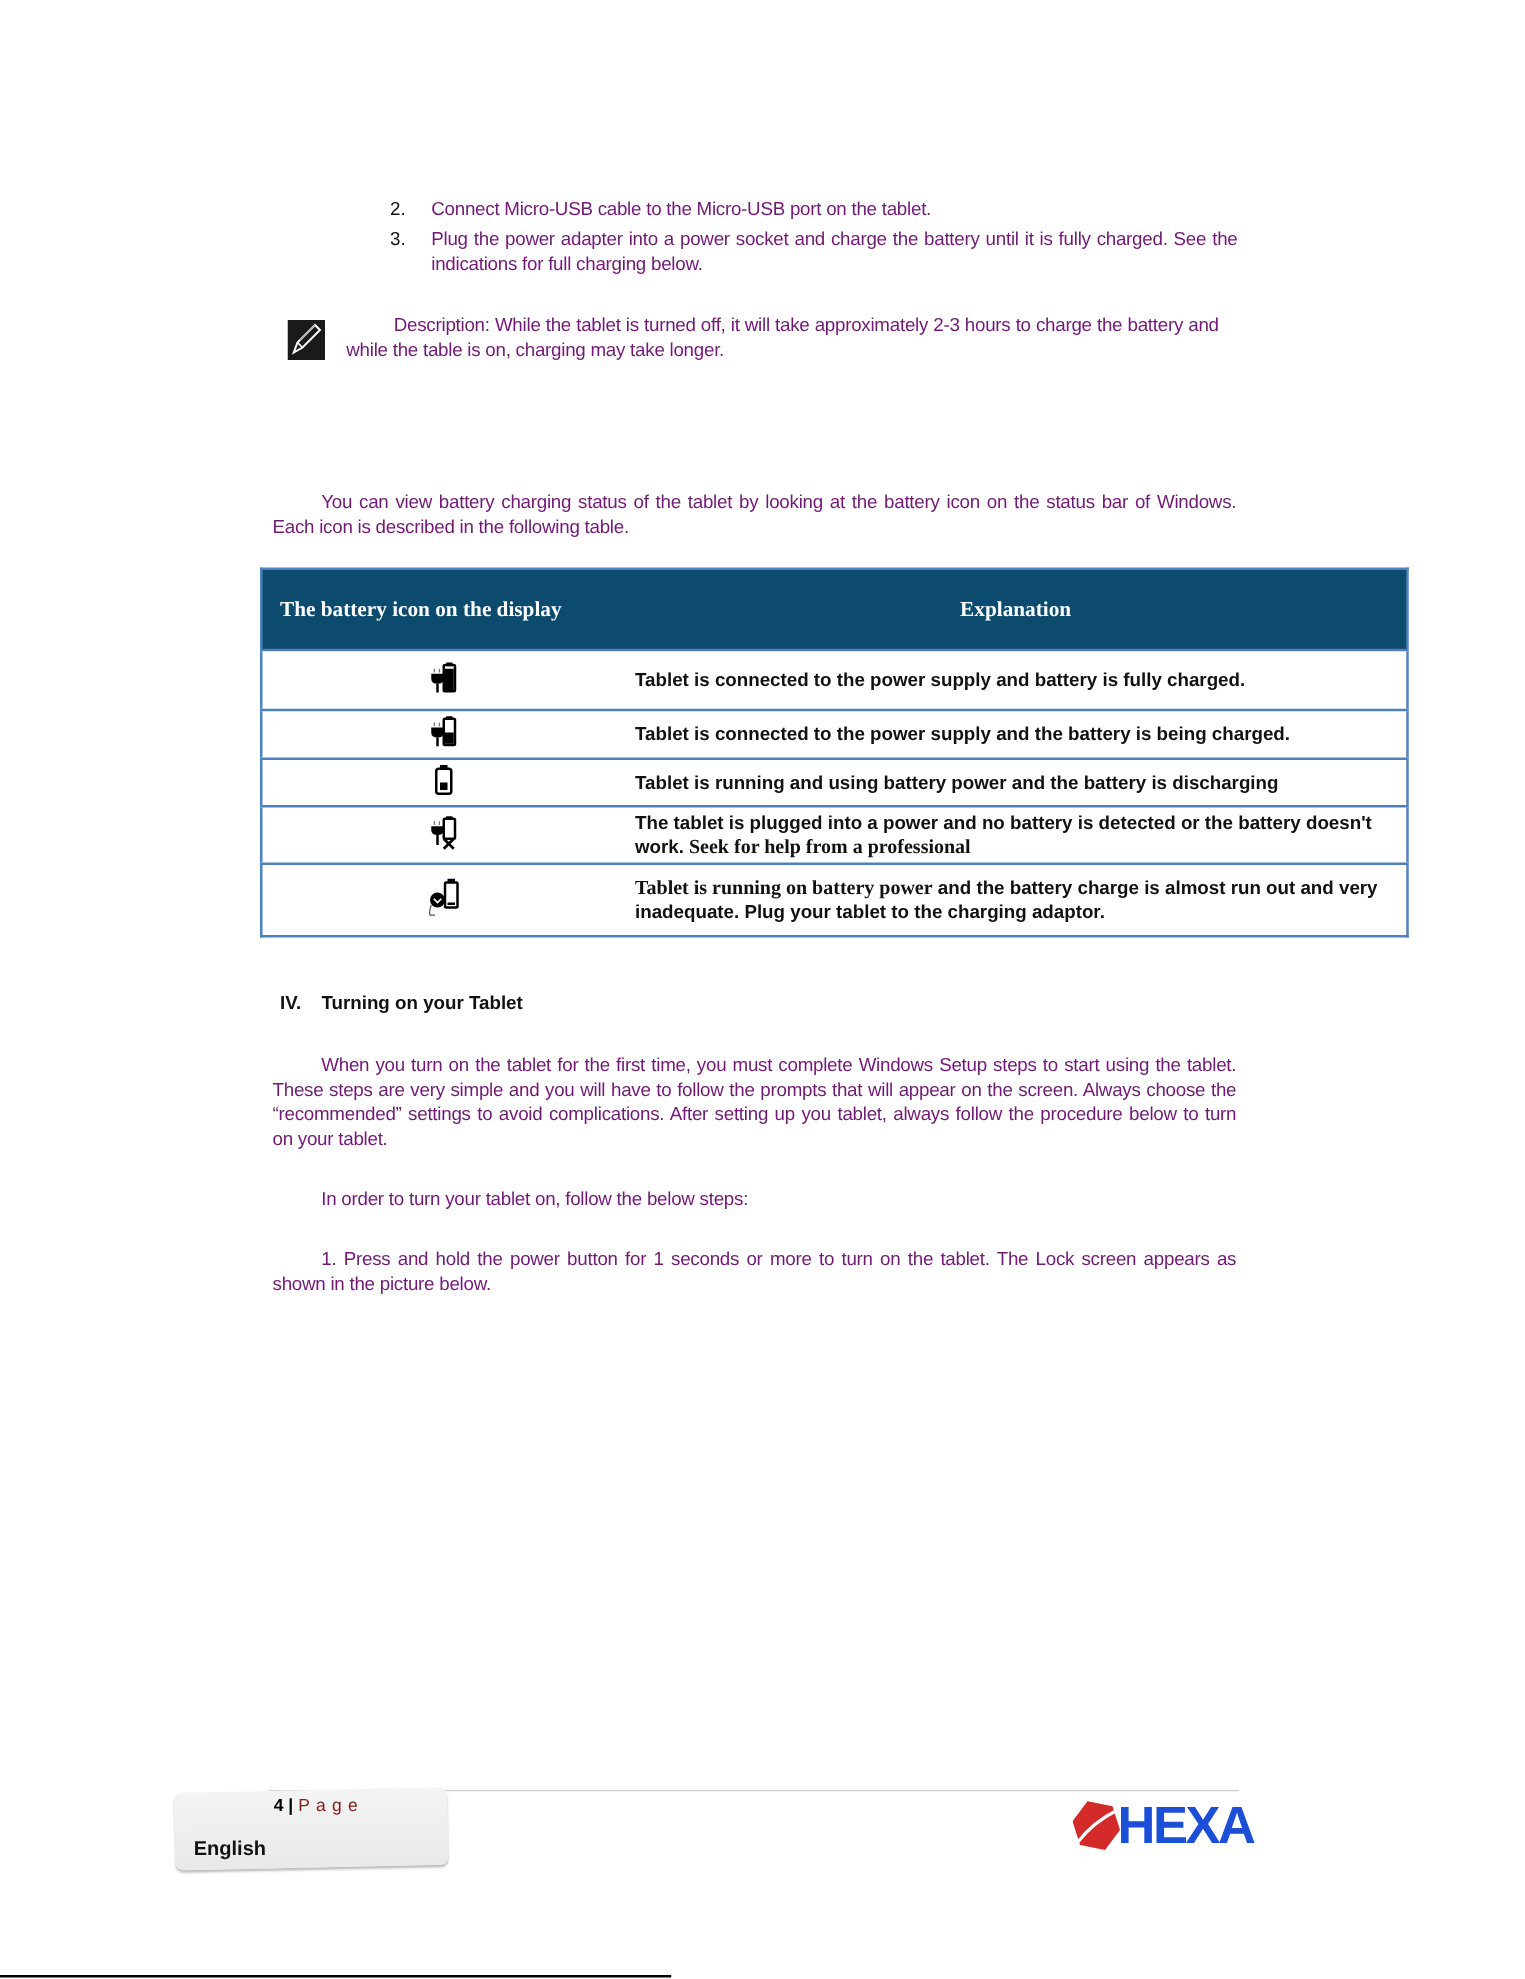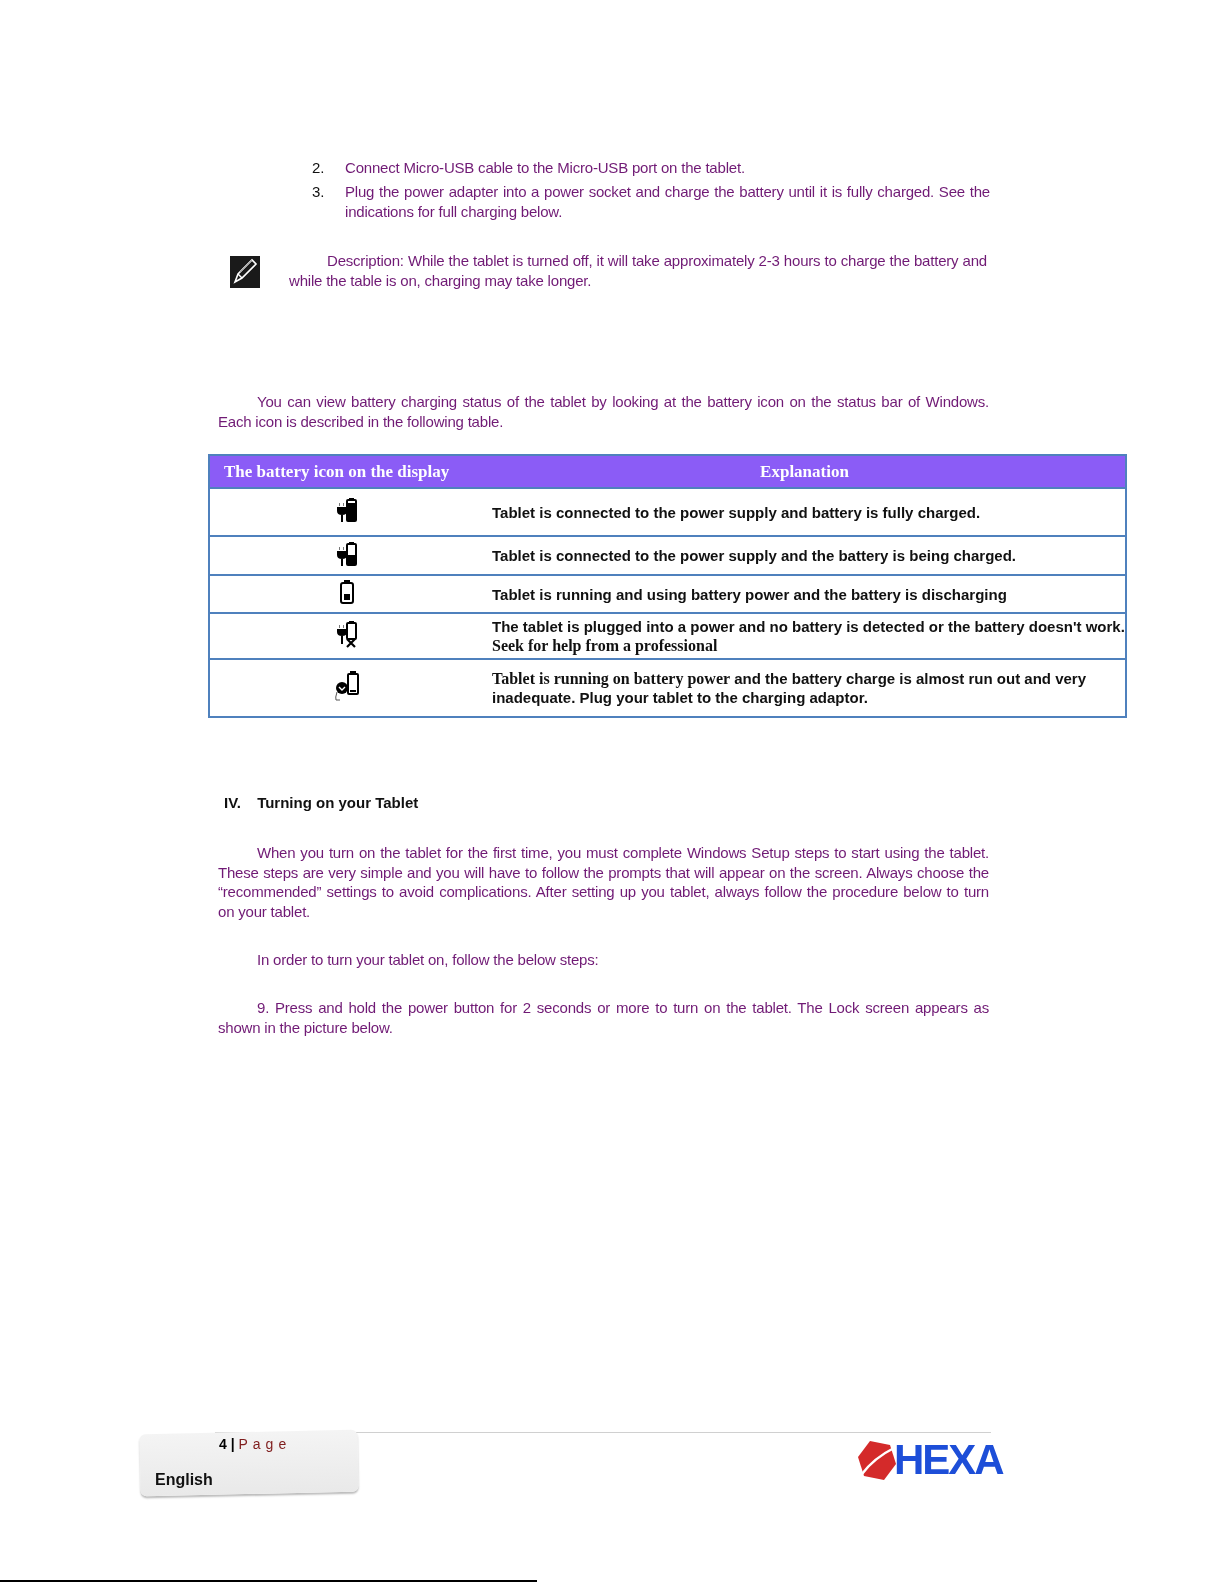--- a/index.html
+++ b/index.html
@@ -5,22 +5,22 @@
     html, body { margin: 0; padding: 0; background: #ffffff; }
     body { width: 1220px; height: 1583px; position: relative; overflow: hidden;
            font-family: "Liberation Sans", sans-serif; color: #111; }
     .txt { position: absolute; font-size: 15px; line-height: 19.5px; color: #701a75;
            font-family: "Liberation Sans Narrow", "Liberation Sans", sans-serif; letter-spacing: -0.2px; }
     .just { text-align: justify; text-align-last: left; }
     .list-num { position: absolute; font-size: 15px; line-height: 19.5px; }
     .note-icon { position: absolute; left: 230px; top: 256px; width: 30px; height: 32px; }
     table.battery { position: absolute; left: 208px; top: 454px; width: 919px;
                     border-collapse: collapse; border: 2px solid #4f81bd; }
-    table.battery th { background: #8b5cf6; color: #fff; font-family: "Liberation Serif", serif;
-                       font-weight: bold; font-size: 17px; height: 31px; padding: 0; }
+    table.battery th { background: #0c4a6e; color: #fff; font-family: "Liberation Serif", serif;
+                       font-weight: bold; font-size: 17px; height: 31px; padding: 16px; }
     table.battery th.c1 { text-align: left; padding-left: 14px; width: 260px; }
     table.battery th.c2 { text-align: center; }
     table.battery td { border-top: 2px solid #4f81bd; font-size: 15px; line-height: 19px;
                        padding: 0; vertical-align: middle; font-weight: bold; }
     table.battery td.icon-cell { text-align: center; width: 260px; padding-left: 0; }
     table.battery td.desc { padding-left: 8px; }
     .serif { font-family: "Liberation Serif", serif; font-size: 16px; }
     .heading { position: absolute; left: 224px; top: 794px; font-weight: bold; font-size: 15px;
                font-family: "Liberation Sans Narrow", "Liberation Sans", sans-serif; }
     .footer-line { position: absolute; left: 215px; top: 1432px; width: 776px; height: 1px; background: #d0d0d0; }
@@ -41,21 +41,21 @@
 <div class="txt" style="left:345px;top:158px;width:645px;">Connect Micro-USB cable to the Micro-USB port on the tablet.</div>
 <div class="list-num" style="left:312px;top:182px;">3.</div>
 <div class="txt just" style="left:345px;top:182px;width:645px;">Plug the power adapter into a power socket and charge the battery until it is fully charged. See the indications for full charging below.</div>
 
 <svg class="note-icon" viewBox="0 0 30 32">
   <rect x="0" y="0" width="30" height="32" fill="#1a1a1a"></rect>
   <path d="M5 26 L8 18 L22 4 L26 8 L12 22 Z" fill="none" stroke="#fff" stroke-width="1.6"></path>
   <path d="M8 18 L12 22" stroke="#fff" stroke-width="1.4"></path>
   <path d="M10 16 L22 4" stroke="#aaa" stroke-width="1"></path>
 </svg>
-<div class="txt just" style="left:289px;top:251px;width:698px;text-indent:38px;">Description: While the tablet is turned off, it will take approximately 2-3 hours to charge the battery and while the table is on, charging may take longer.</div>
+<div class="txt just" style="left:277px;top:251px;width:698px;text-indent:38px;">Description: While the tablet is turned off, it will take approximately 2-3 hours to charge the battery and while the table is on, charging may take longer.</div>
 
 <div class="txt just" style="left:218px;top:392px;width:771px;text-indent:39px;">You can view battery charging status of the tablet by looking at the battery icon on the status bar of Windows. Each icon is described in the following table.</div>
 
 <table class="battery">
   <thead>
     <tr>
       <th class="c1">The battery icon on the display</th>
       <th class="c2">Explanation</th>
     </tr>
   </thead>
@@ -132,21 +132,21 @@
   </tbody>
 </table>
 
 <div class="heading">
   <span>IV.</span>
   <span style="margin-left:12px;">Turning on your Tablet</span>
 </div>
 
 <div class="txt just" style="left:218px;top:843px;width:771px;text-indent:39px;">When you turn on the tablet for the first time, you must complete Windows Setup steps to start using the tablet. These steps are very simple and you will have to follow the prompts that will appear on the screen. Always choose the “recommended” settings to avoid complications. After setting up you tablet, always follow the procedure below to turn on your tablet.</div>
 <div class="txt" style="left:218px;top:950px;width:771px;text-indent:39px;">In order to turn your tablet on, follow the below steps:</div>
-<div class="txt just" style="left:218px;top:998px;width:771px;text-indent:39px;">9. Press and hold the power button for 2 seconds or more to turn on the tablet. The Lock screen appears as shown in the picture below.</div>
+<div class="txt just" style="left:218px;top:998px;width:771px;text-indent:39px;">1. Press and hold the power button for 1 seconds or more to turn on the tablet. The Lock screen appears as shown in the picture below.</div>
 
 <div class="footer-line"></div>
 <div class="tab"></div>
 <div class="page-num">
   <b>4</b> <b>|</b> <span class="pg">Page</span>
 </div>
 <div class="lang">English</div>
 <div class="logo">
   <svg width="40" height="42" viewBox="0 0 40 42" style="position:absolute;left:0;top:0;">
     <polygon points="12,1 32,5 38,24 26,40 6,36 0,17" fill="#d42a2a"></polygon>

